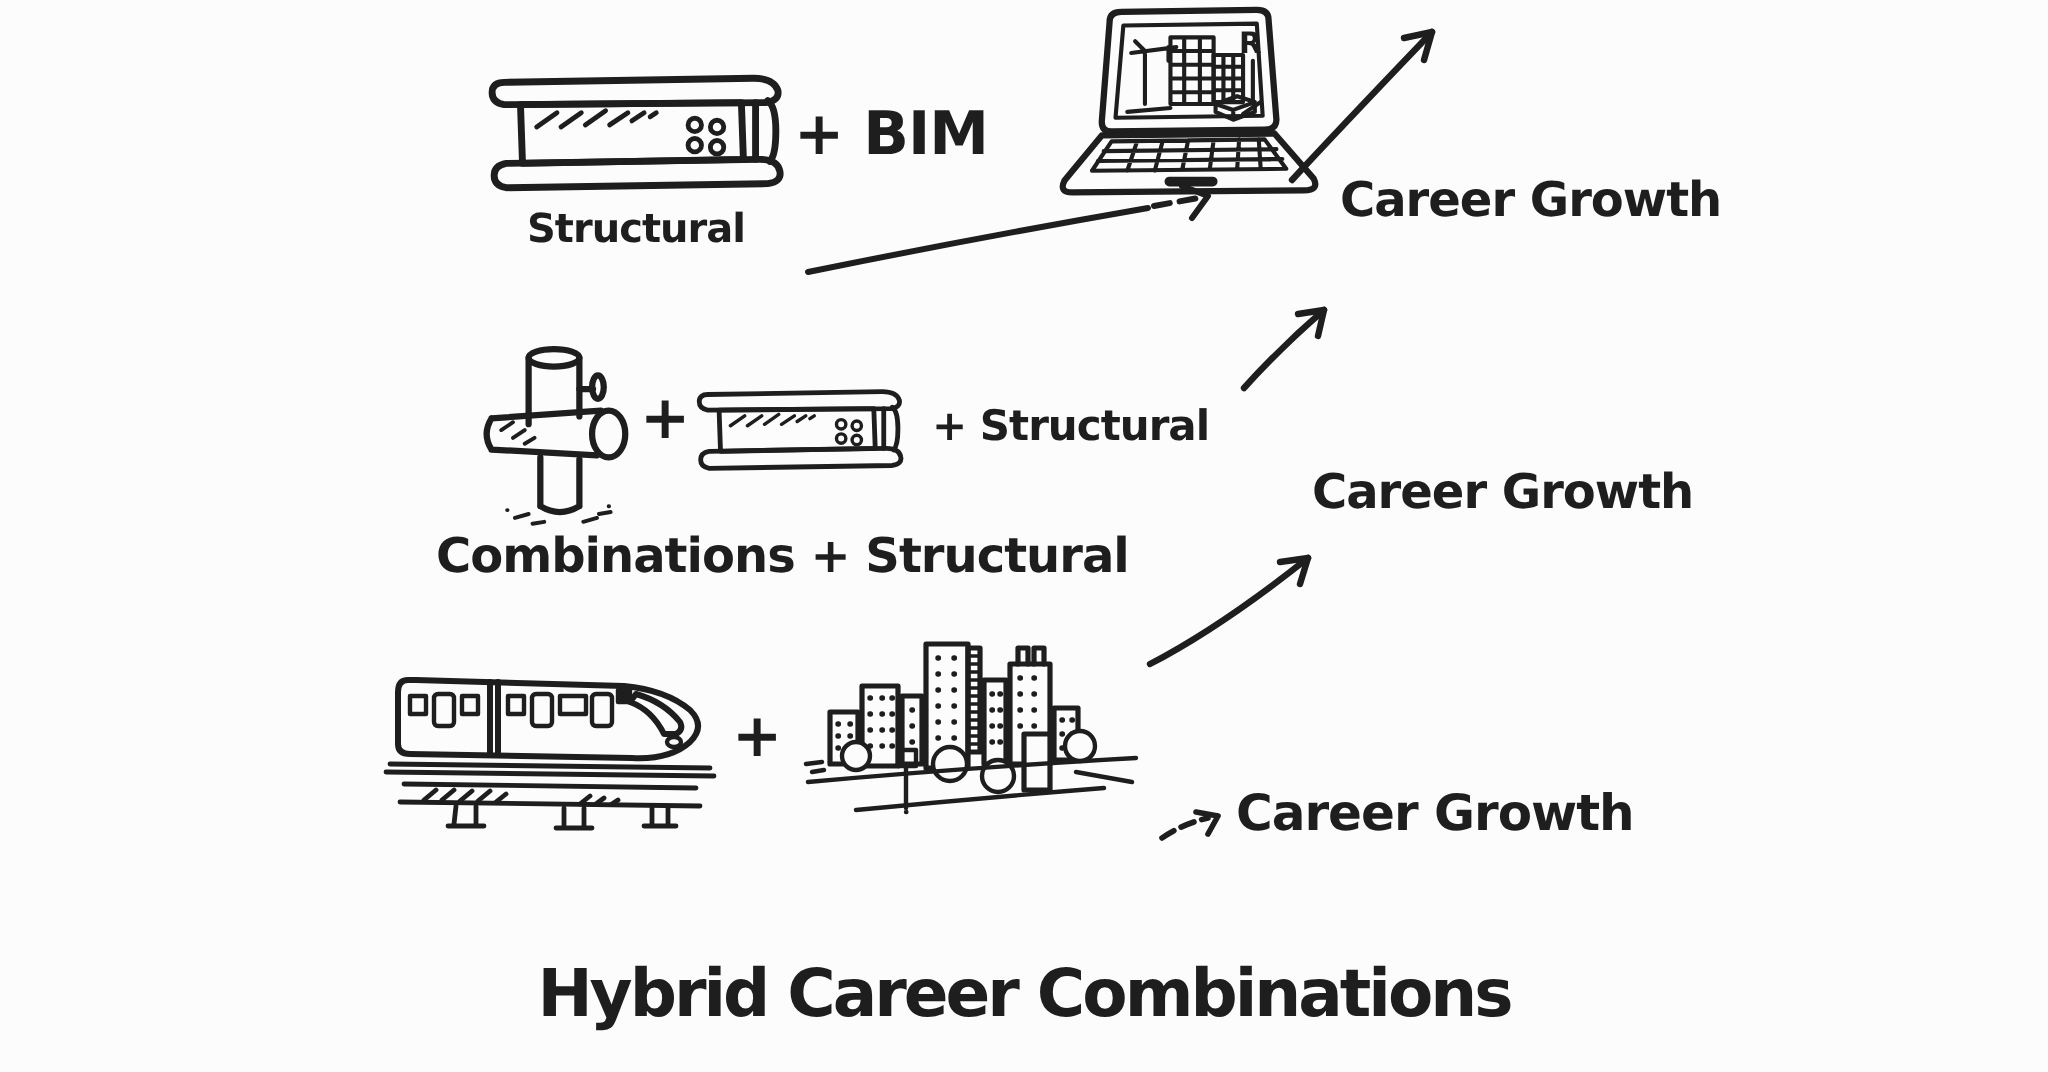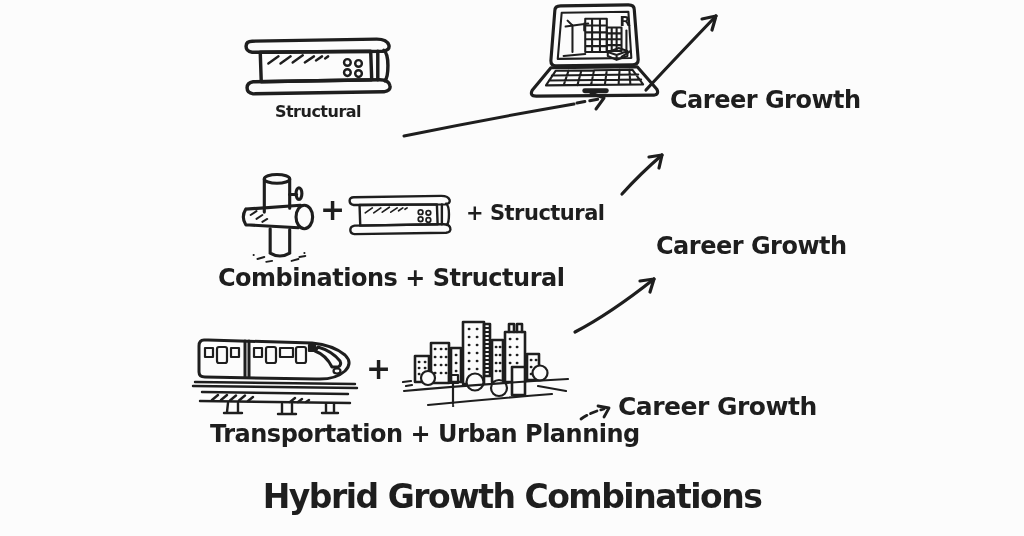--- a/index.html
+++ b/index.html
@@ -39,22 +39,23 @@
           </g>
         </g>
       </symbol>
     </defs>
   </svg>
 
   <svg class="abs" style="left:242px;top:35px" width="152" height="63" viewBox="0 0 150 62">
     <use href="#beam"></use>
   </svg>
 
-  <div class="txt ctr" style="left:236px;top:102px;width:164px;font-size:16px">Structural</div>
-
+  <div class="txt ctr" style="left:236px;top:102px;width:164px;font-size:20px">Structural</div>
+
+  <div class="txt" style="left:397px;top:50px;font-size:30px">+ BIM</div>
 
   <svg class="abs" style="left:528px;top:1px" width="138" height="104" viewBox="0 0 140 106">
     <g class="sk">
       <g stroke-width="3.2">
         <path d="M33,5 L102,4 Q108,4 108,9 L112,60 Q112,65 106,65 L28,66 Q23,66 23,61 L27,10 Q27,5 33,5 Z"></path>
         <path d="M23,68 L111,67 L131,90 Q134,96 126,96 L8,97 Q1,97 4,91 Z"></path>
       </g>
       <g stroke-width="2.1">
         <path d="M34,12 L102,11 L105,58 L30,59 Z"></path>
         <path d="M45,25 V52 M38,26 L61,23 M57,23 V30 M45,25 L40,20"></path>
@@ -192,26 +193,25 @@
     </g>
   </svg>
 
   <svg class="abs" style="left:568px;top:270px" width="100" height="70" viewBox="0 0 100 70">
     <g class="sk" stroke-width="3.2">
       <path d="M7,62 C34,48 62,28 86,9"></path>
       <path d="M86,9 l-14,2 M86,9 l-4,13"></path>
     </g>
   </svg>
 
-  <div class="txt ctr" style="left:210px;top:420px;width:390px;font-size:24px">Transportation + Urban Planning</div>
 
   <svg class="abs" style="left:576px;top:400px" width="42" height="26" viewBox="0 0 42 26">
     <g class="sk" stroke-width="2.8">
       <path d="M5,19 Q15,12 28,9" stroke-dasharray="7 4"></path>
       <path d="M33,8 l-11,-2 M33,8 l-5,9"></path>
     </g>
   </svg>
 
   <div class="txt" style="left:618px;top:392px;font-size:25px">Career Growth</div>
 
-  <div class="txt ctr" style="left:252px;top:477px;width:520px;font-size:33px;letter-spacing:-1.5px">Hybrid Growth Combinations</div>
+  <div class="txt ctr" style="left:252px;top:477px;width:520px;font-size:33px;letter-spacing:-1.5px">Hybrid Career Combinations</div>
 
 </div>
 
 </body></html>

